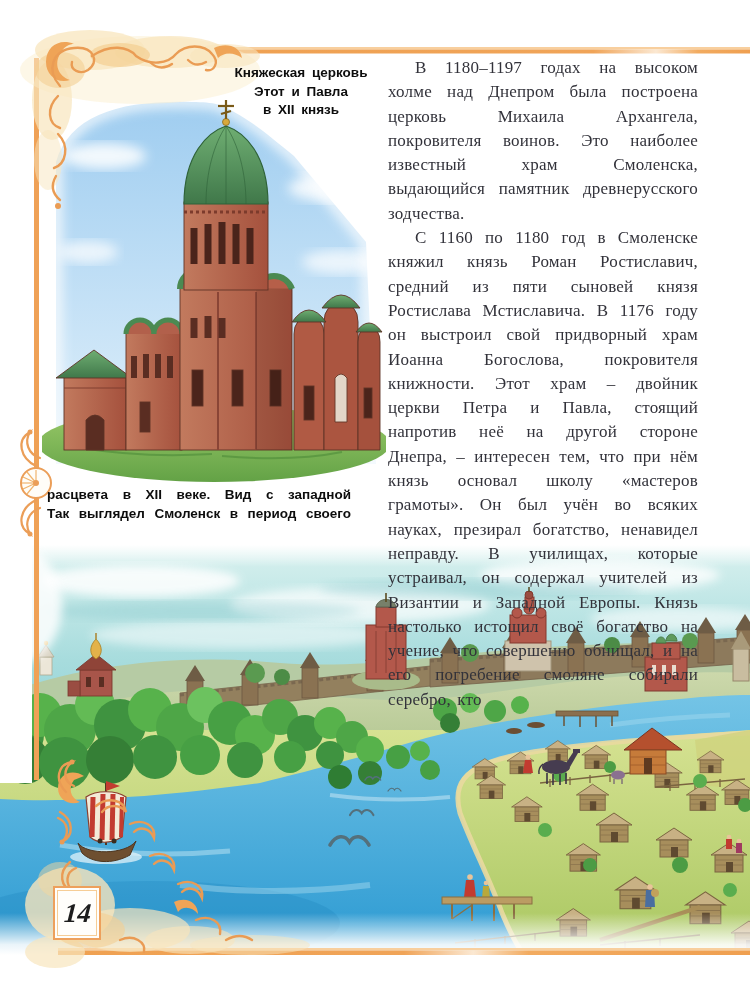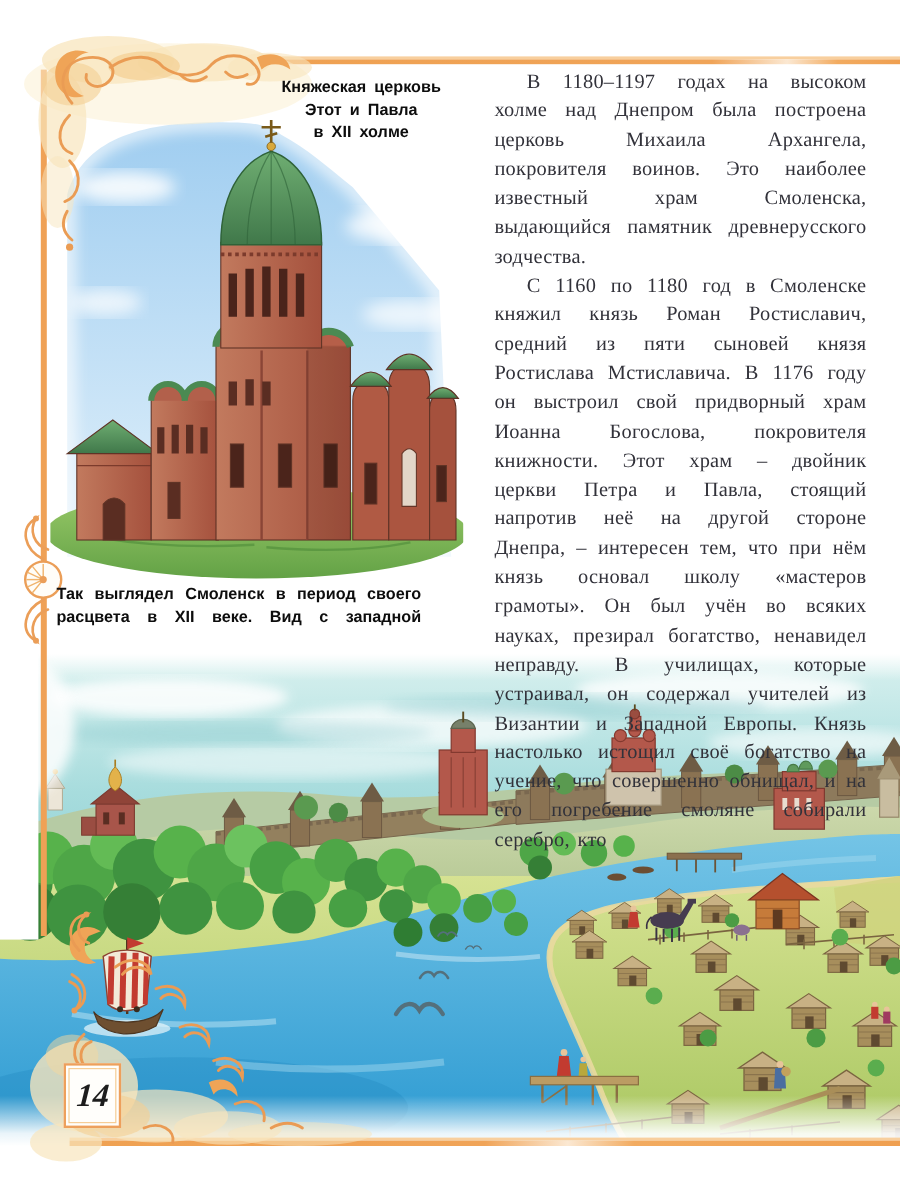--- a/index.html
+++ b/index.html
@@ -4,21 +4,21 @@
 <style>
   html,body{margin:0;padding:0;}
   .page{position:relative;width:750px;height:1000px;background:#ffffff;overflow:hidden;
         font-family:"Liberation Serif",serif;}
   svg{display:block;}
   .abs{position:absolute;}
 
   
   .article{left:388px;top:56px;width:310px;height:492px;
            font-size:17px;line-height:24.3px;color:#32323a;text-align:justify;
-           letter-spacing:0.2px;word-spacing:2px;margin-left:24px;}
+           letter-spacing:0.2px;word-spacing:2px;}
   .article p{margin:0;text-indent:27px;hyphens:auto;}
 
   
   .caption{font-family:"Liberation Sans",sans-serif;font-weight:bold;color:#0d0d0d;
            font-size:13.5px;line-height:18.5px;word-spacing:3px;}
   .caption-church{left:226px;top:64px;width:150px;text-align:center;}
   .caption-panorama{left:47px;top:486px;width:304px;}
   .caption-panorama .jline{text-align:justify;text-align-last:justify;}
 
   
@@ -515,30 +515,30 @@
         <path d="M226,940 q14,-8 26,0"></path>
       </g>
       <circle cx="72" cy="762" r="2.5" fill="#ea9b54"></circle>
       <circle cx="62" cy="842" r="2.5" fill="#ea9b54"></circle>
     </g>
   </svg>
 
   <div class="abs z6 caption caption-church">
     <div>Княжеская церковь</div>
     <div>Этот и Павла</div>
-    <div>в XII холме</div>
+    <div>в XII князь</div>
   </div>
 
   <div class="abs z6 article">
     <p>В 1180–1197 годах на высоком холме над Днепром была построена церковь Михаила Архангела, покровителя воинов. Это наиболее известный храм Смоленска, выдающийся памятник древнерусского зодчества.</p>
     <p>С 1160 по 1180 год в Смоленске княжил князь Роман Ростиславич, средний из пяти сыновей князя Ростислава Мстиславича. В 1176 году он выстроил свой придворный храм Иоанна Богослова, покровителя книжности. Этот храм – двойник церкви Петра и Павла, стоящий напротив неё на другой стороне Днепра, – интересен тем, что при нём князь основал школу «мастеров грамоты». Он был учён во всяких науках, презирал богатство, ненавидел неправду. В училищах, которые устраивал, он содержал учителей из Византии и Западной Европы. Князь настолько истощил своё богатство на учение, что совершенно обнищал, и на его погребение смоляне собирали серебро, кто</p>
   </div>
 
   <div class="abs z6 caption caption-panorama">
+    <div class="jline">расцвета в XII веке.  Вид с западной</div>
     <div class="jline">Так выглядел Смоленск в период своего</div>
-    <div class="jline">расцвета в XII веке.  Вид с западной</div>
   </div>
 
   <div class="abs pagenum-box">
     <span class="pagenum">14</span>
   </div>
 
 </div>
 
 </body></html>

